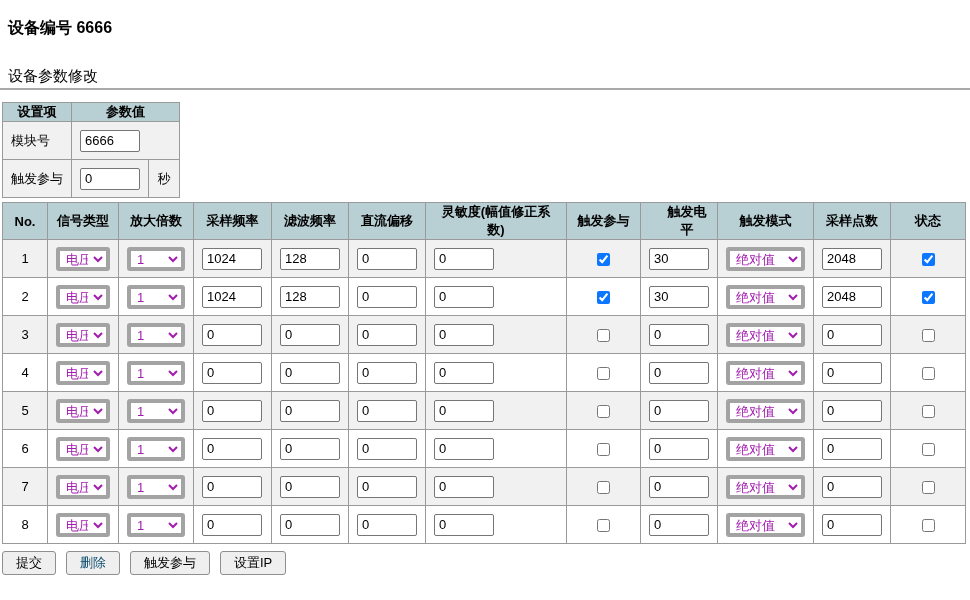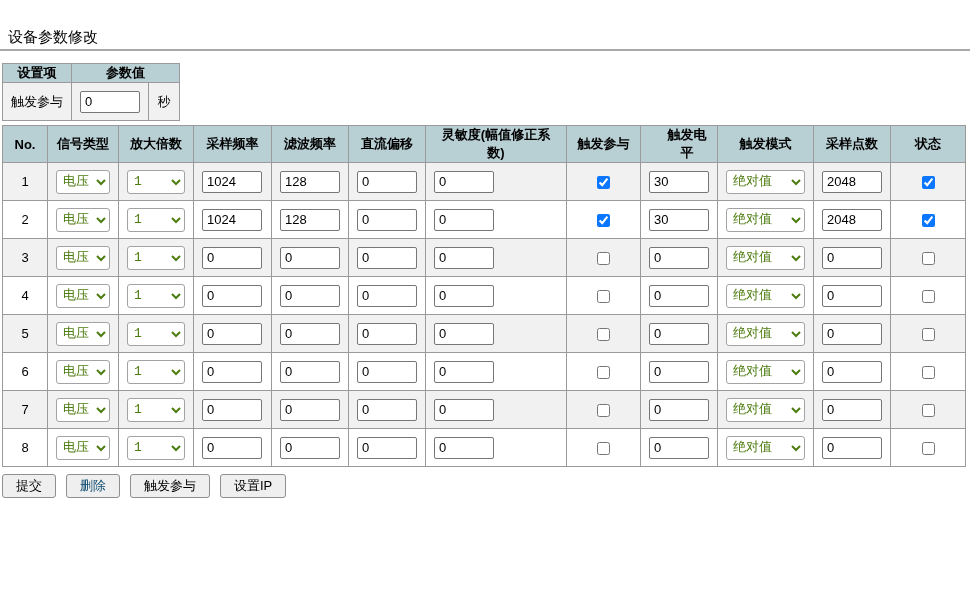--- a/index.html
+++ b/index.html
@@ -37,51 +37,56 @@
   .params th:nth-child(9){ width: 75px; padding-left: 24px; }
   .params th:nth-child(10){ width: 82px; }
   .params th:nth-child(11){ width: 76px; }
   .params th:nth-child(12){ width: 75px; }
 
   input[type="text"] {
     width: 60px; height: 22px; border: 1px solid #767676; border-radius: 2px;
     padding: 0 4px; font-size: 13px; font-family: inherit; background: #fff; color: #000;
   }
   select {
-    height: 24px; border: 1px solid #a3a3a3; border-radius: 3px; background: #fff;
-    font-size: 13px; font-family: Liberation Mono, monospace; color: #4d7c0f; padding: 0 2px;
+    height: 24px; border: 4px solid #a3a3a3; border-radius: 3px; background: #fff;
+    font-size: 13px; font-family: Liberation Sans, sans-serif; color: #a21caf; padding: 0 2px;
   }
   select.sel-signal { width: 54px; }
   select.sel-gain   { width: 58px; }
   select.sel-mode   { width: 79px; }
   input[type="checkbox"] { width: 13px; height: 13px; accent-color: #0b76ff; margin: 0; vertical-align: middle; }
 
   .actions { margin: 7px 0 0 2px; }
   .actions button {
     font-size: 13px; font-family: inherit; color: #000;
     background: #efefef; border: 1px solid #8f8f8f; border-radius: 3px;
     height: 24px; padding: 2px 13px; margin-right: 10px; cursor: pointer;
   }
   .actions button.danger { color: #0c4a6e; }
 </style>
 </head>
 <body>
 
 <div class="page">
+  <div class="page-title">设备编号 6666</div>
   <div class="page-subtitle">设备参数修改</div>
   <hr class="divider">
 
   <table class="settings">
     <thead>
       <tr>
         <th class="col-label">设置项</th>
         <th colspan="2">参数值</th>
       </tr>
     </thead>
     <tbody id="settings-body">
+        <tr>
+          <td class="col-label">模块号</td>
+          <td class="col-value" colspan="2"><input type="text" value="6666" style=""></td>
+        </tr>
         <tr>
           <td class="col-label">触发参与</td>
           <td class="col-value"><input type="text" value="0" style=""></td>
           <td class="col-unit">秒</td>
         </tr>
       </tbody>
   </table>
 
   <table class="params">
     <thead>

